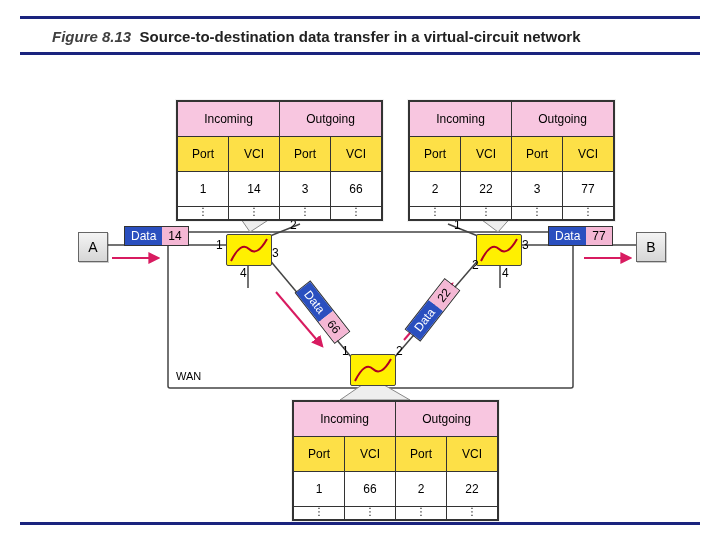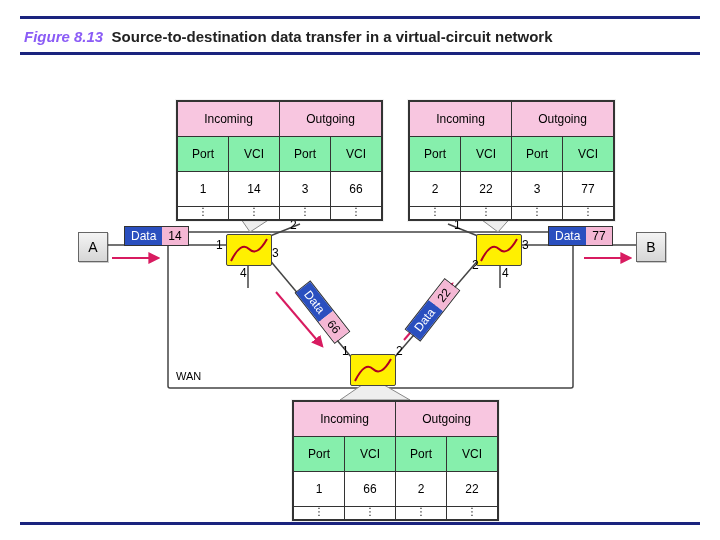--- a/index.html
+++ b/index.html
@@ -10,41 +10,41 @@
     font-family: Arial, Helvetica, sans-serif;
     background: #fff;
     position: relative;
     overflow: hidden;
   }
   .rule { position: absolute; left: 20px; right: 20px; height: 3px; background: #1a237e; }
   .caption {
     position: absolute; left: 24px; top: 28px;
     font-size: 15px; font-weight: 700; color: #222;
   }
-  .caption .fignum { color: #8b5cf6; font-style: italic; }
+  .caption .fignum { color: #404040; font-style: italic; margin-left: 28px; }
 
   .canvas { position: absolute; left: 0; top: 0; width: 720px; height: 540px; }
 
   
   .rtable {
     position: absolute;
     border: 1px solid #333;
     background: #fff;
     font-size: 12px;
     box-shadow: 0 0 0 1px rgba(0,0,0,0.05);
   }
   .rtable table { border-collapse: collapse; }
   .rtable th, .rtable td {
     border: 1px solid #333;
     padding: 10px 8px;
     text-align: center;
     min-width: 34px;
   }
   .rtable th.group { background: #f8c6e0; font-weight: 400; }
-  .rtable th.sub { background: #86efac; font-weight: 400; margin-top: 25px; }
+  .rtable th.sub { background: #fde047; font-weight: 400; margin-top: 25px; }
   .rtable td.dots { font-size: 10px; line-height: 6px; padding: 2px 0 4px 0; }
 
   
   .switch {
     position: absolute;
     width: 44px; height: 30px;
     background: #fff000;
     border: 1px solid #444;
     border-radius: 2px;
   }

